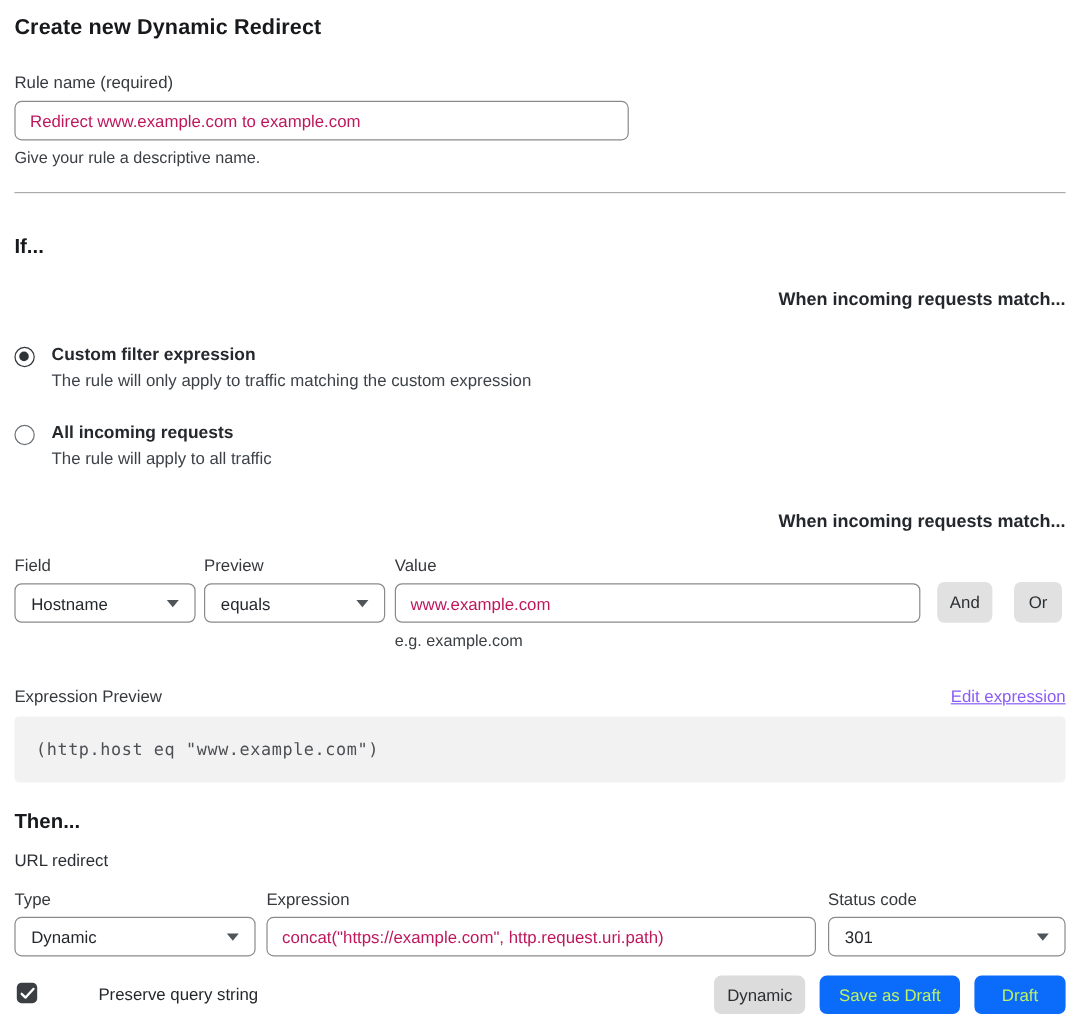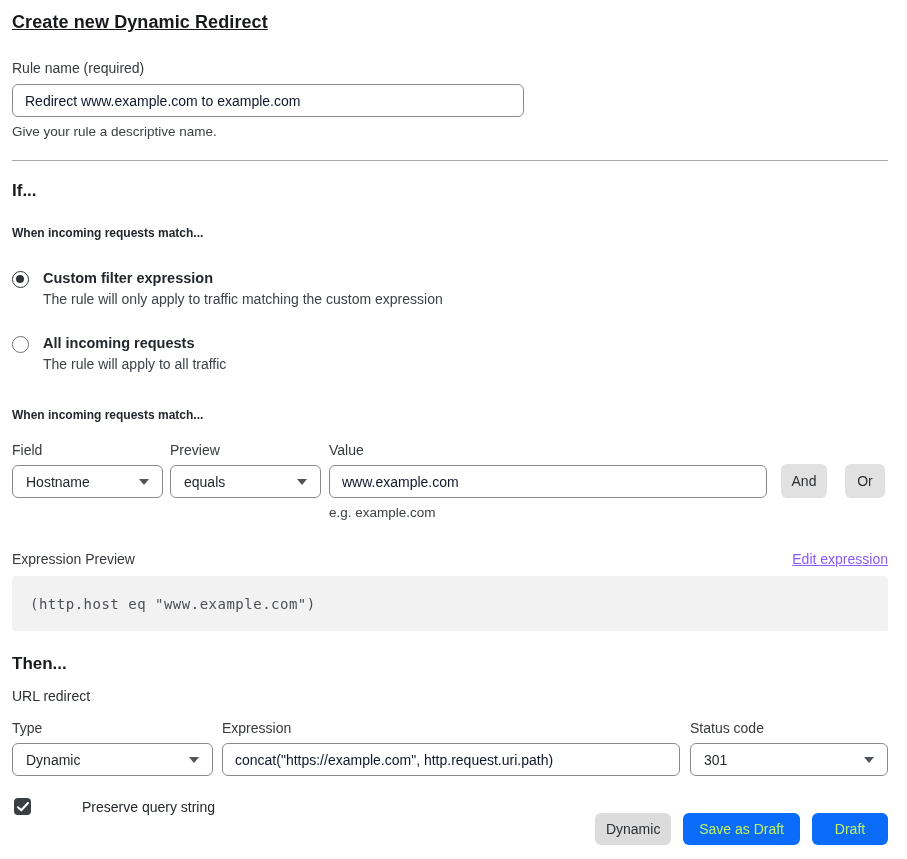--- a/index.html
+++ b/index.html
@@ -5,48 +5,48 @@
   * { box-sizing: border-box; margin: 0; padding: 0; }
   html, body { width: 907px; height: 859px; background: #ffffff; }
   body {
     font-family: "Liberation Sans", sans-serif;
     color: #1f2329;
     position: relative;
     overflow: hidden;
   }
   .page { padding: 12px 19px 0 12px; }
 
-  .page-title { font-size: 18px; font-weight: 700; color: #17191c; letter-spacing: .1px; text-decoration: underline; }
+  .page-title { font-size: 18px; font-weight: 700; color: #17191c; letter-spacing: .1px; }
 
   .field-label { font-size: 14px; color: #36393d; margin-top: 27px; display: block; }
 
   .text-input {
     display: block;
     margin-top: 8px;
     height: 33px;
     border: 1px solid #8a8a8a;
     border-radius: 6px;
     padding: 0 12px;
     font-family: "Liberation Sans", sans-serif;
     font-size: 14px;
-    color: #0f172a;
+    color: #be185d;
     background: #fff;
     width: 512px;
     outline: none;
   }
   .helper { font-size: 13.5px; color: #3c4045; margin-top: 7px; }
 
   hr.divider {
     border: none;
     border-top: 1px solid #ababab;
     margin: 21px 0 0 0;
   }
 
-  .h-if { font-size: 17px; font-weight: 700; margin-top: 20px; color: #17191c; }
-  .h-match { font-size: 12px; font-weight: 700; margin-top: 25px; color: #24282c; }
+  .h-if { font-size: 17px; font-weight: 700; margin-top: 35px; color: #17191c; }
+  .h-match { font-size: 15px; font-weight: 700; margin-top: 25px; color: #24282c; text-align: right; }
 
   .radio-option { display: flex; margin-top: 30px; }
   .radio-option + .radio-option { margin-top: 28px; }
   .radio-circle {
     width: 17px; height: 17px;
     border: 1.5px solid #6e7378;
     border-radius: 50%;
     background: #fff;
     flex: 0 0 17px;
     margin-top: 1px;

